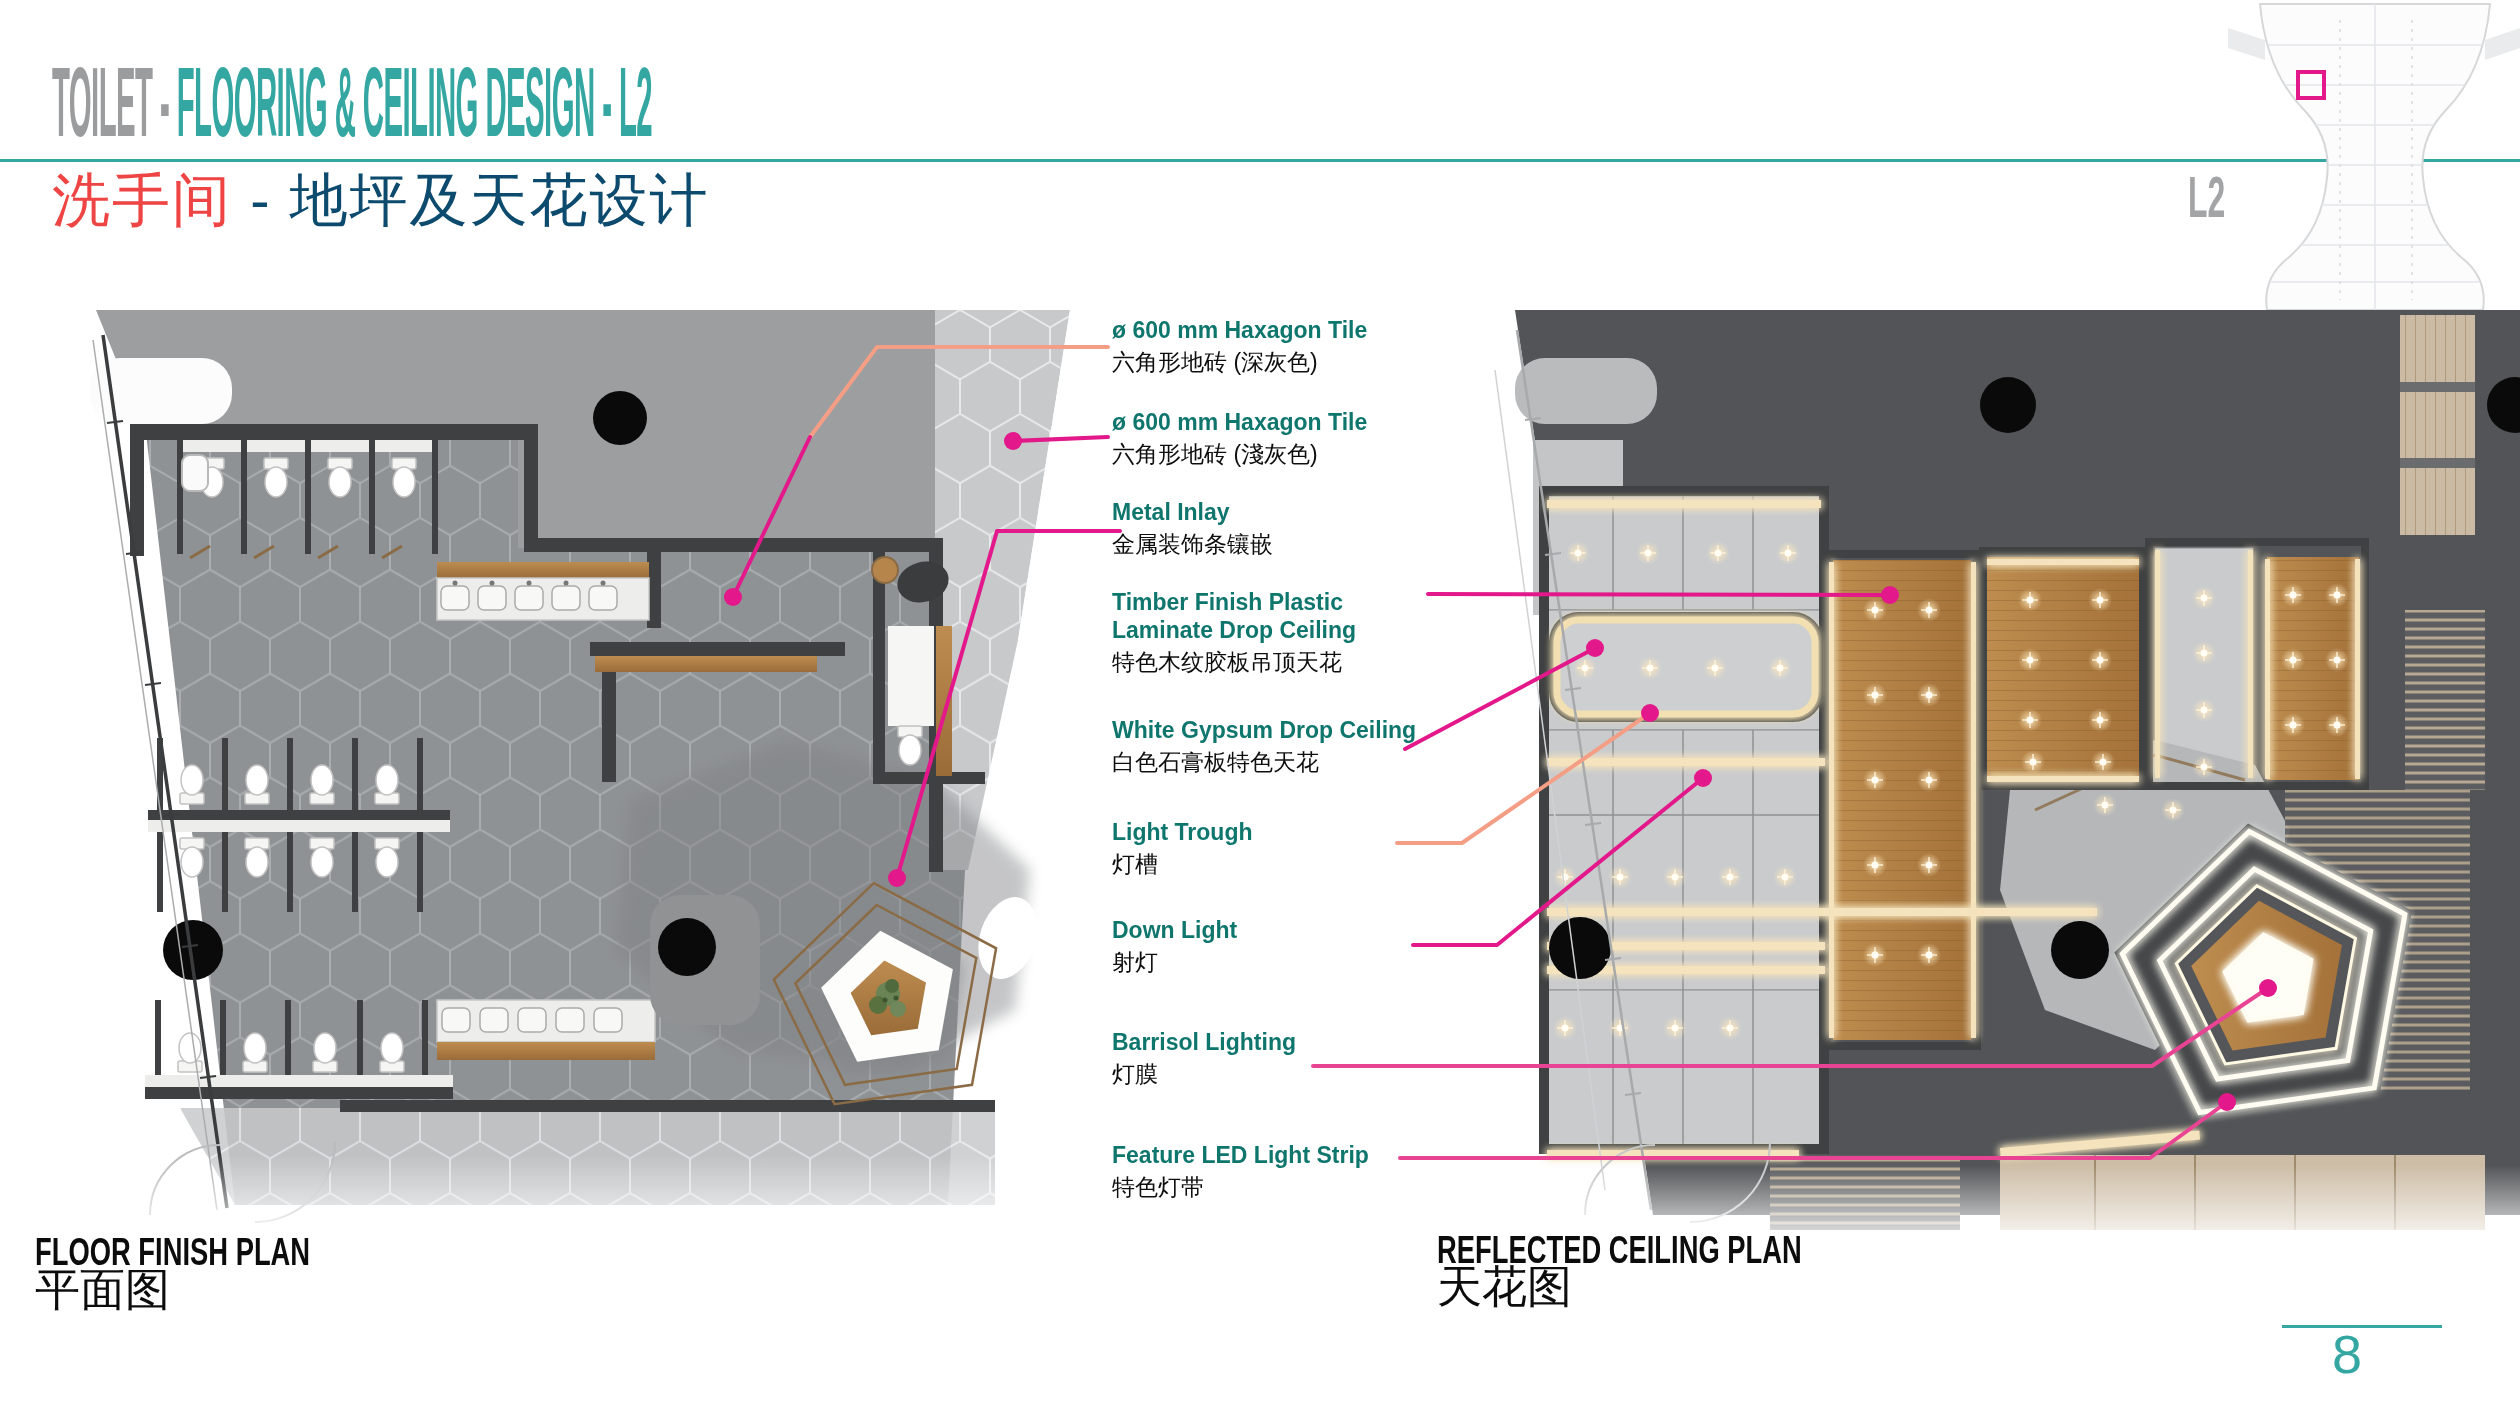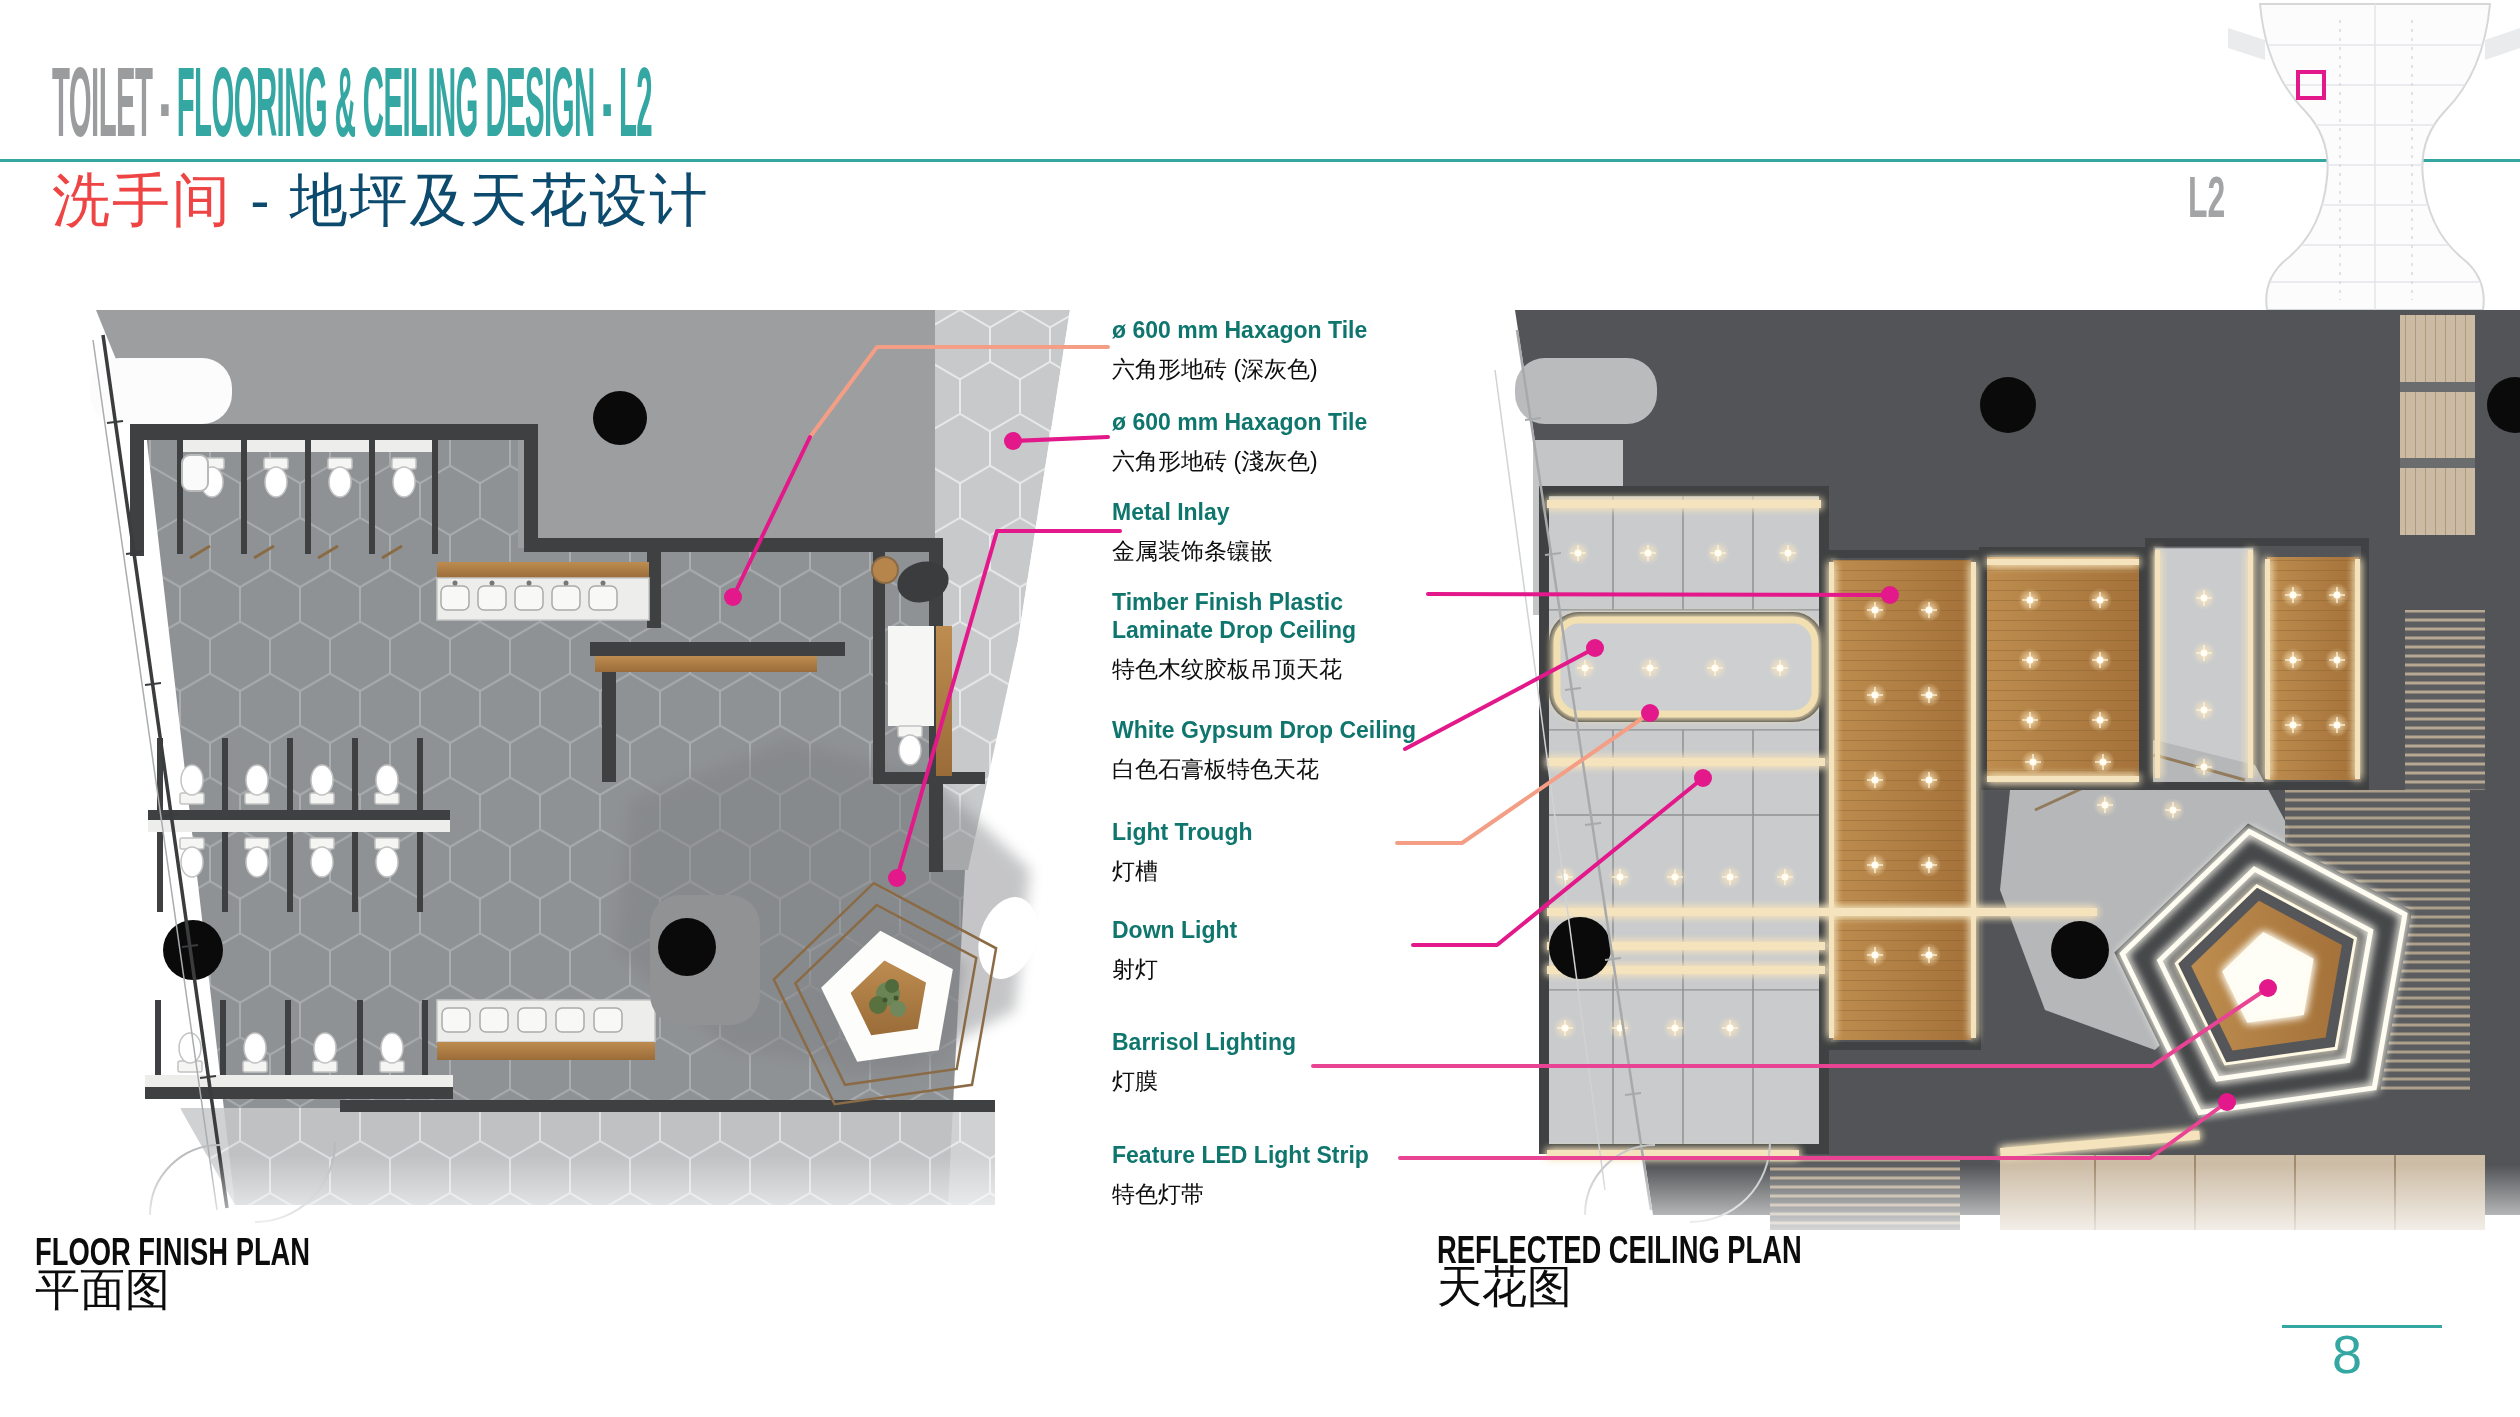--- a/index.html
+++ b/index.html
@@ -13,21 +13,21 @@
   .title .t-teal{color:#35a7a2;}
   .subtitle{left:52px;top:168px;font-size:58px;white-space:nowrap;line-height:64px;letter-spacing:2px;}
   .subtitle .t-gray{color:#ef4444;}
   .subtitle .t-teal{color:#0c4a6e;}
   .rule{left:0;top:159px;width:2520px;height:3px;background:#35a7a2;}
   .keyplan-level{left:2188px;top:168px;font-size:58px;font-weight:bold;color:#a2a4a6;
                  transform:scaleX(0.55);transform-origin:0 0;line-height:58px;}
   
   .annotation{left:1112px;width:305px;}
   .ann-en{font-weight:bold;font-size:23px;line-height:28px;color:#0f766e;}
-  .ann-zh{font-size:23px;line-height:30px;margin-top:10px;color:#0e0e0e;}
+  .ann-zh{font-size:23px;line-height:30px;margin-top:3px;color:#0e0e0e;}
   
   .plan-label{font-weight:bold;font-size:38px;color:#0c0c0c;white-space:nowrap;
               transform:scaleX(0.72);transform-origin:0 0;line-height:40px;}
   .plan-sub{font-size:45px;color:#0c0c0c;white-space:nowrap;line-height:48px;}
   
   .page-rule{left:2282px;top:1325px;width:160px;height:3px;background:#35a7a2;}
   .page-num{left:2332px;top:1326px;font-size:54px;color:#35a7a2;line-height:56px;}
   svg{display:block;}
 </style>
 </head>

